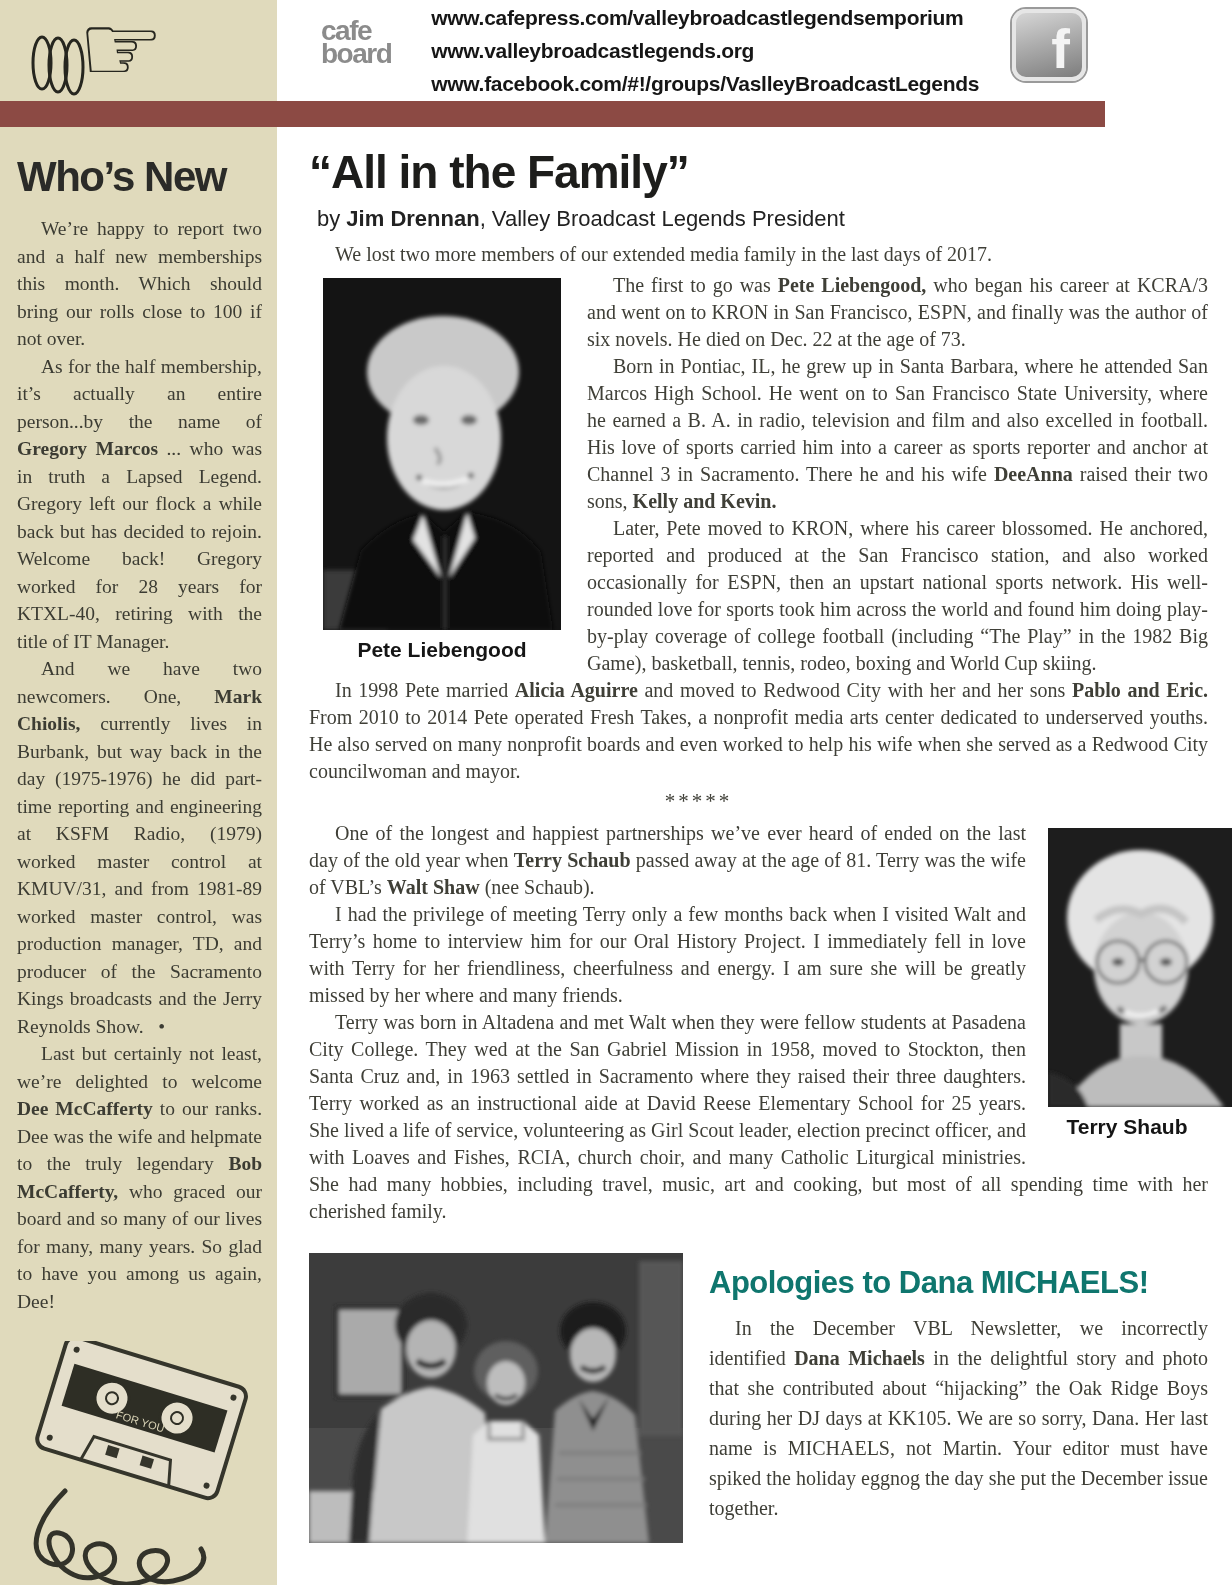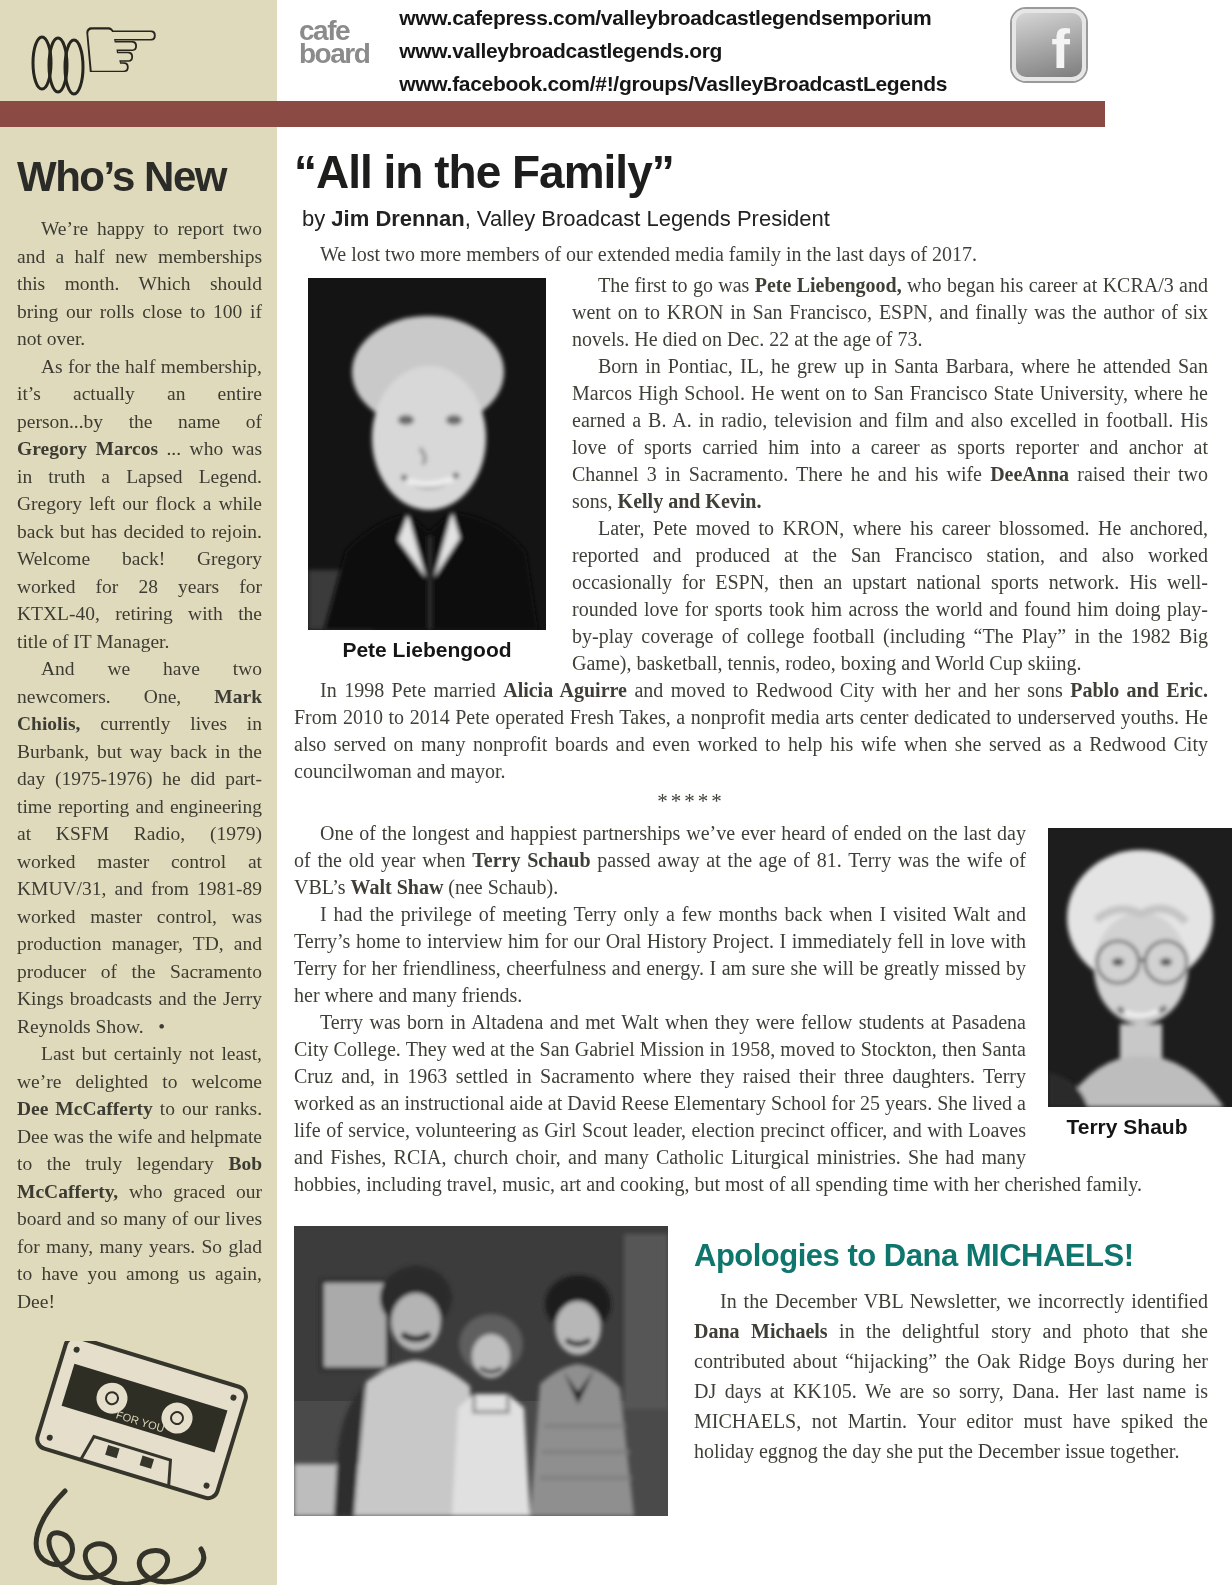--- a/index.html
+++ b/index.html
@@ -5,40 +5,40 @@
   * { margin:0; padding:0; box-sizing:border-box; }
   html,body { background:#ffffff; }
   body { width:1232px; height:1585px; font-family:"Liberation Serif", serif; }
   .page { position:relative; width:1232px; height:1585px; background:#fff; overflow:hidden; }
 
   
   .header { display:flex; height:101px; }
   .header-left { width:277px; background:#e0dabc; display:flex; align-items:center; padding-left:30px; }
   .coils { margin-top:18px; }
   .hand { font-family:"DejaVu Sans", sans-serif; font-size:96px; line-height:0.9; color:#26261f; margin-left:-14px; margin-top:-2px; }
-  .header-right { flex:1; display:flex; align-items:center; padding-left:22px; background:#fff; }
+  .header-right { flex:1; display:flex; align-items:center; padding-left:44px; background:#fff;gap:10px; }
   .cafepress { font-family:"Liberation Sans", sans-serif; font-weight:bold; color:#8b8b8b; font-size:28px; line-height:0.8; letter-spacing:-1.5px; margin-top:-16px; }
   .urls { margin-left:30px; font-family:"Liberation Sans", sans-serif; font-weight:bold; font-size:21px; line-height:33px; color:#161616; letter-spacing:-0.3px; }
   .urls div { white-space:nowrap; }
   .fb { margin-left:auto; margin-right:146px; width:74px; height:72px; border-radius:14px;
         background:linear-gradient(165deg,#d6d6d6 0%,#adadad 45%,#7d7d7d 100%);
         border:4px solid #e6e6e6; box-shadow:0 0 0 2px #9a9a9a; position:relative; margin-top:-12px; }
   .fb .f { position:absolute; right:12px; bottom:-4px; font-family:"Liberation Sans", sans-serif; font-weight:bold; font-size:56px; color:#f4f4f4; }
 
   .accent-bar { height:26px; width:1105px; background:#8c4a44; }
 
   
   .body-row { display:flex; height:1458px; }
 
   .sidebar { width:277px; background:#e0dabc; padding:26px 15px 0 17px; flex:0 0 277px; }
   .sidebar h1 { font-family:Liberation Sans, sans-serif; font-size:42px; color:#2b2b28; letter-spacing:-1.5px; margin-bottom:14px; }
   .sidebar p { font-size:19.5px; line-height:27.5px; text-align:justify; color:#3c3c33; text-indent:24px; }
   .cassette-wrap { margin:26px 0 0 6px; }
 
-  .content { flex:1; padding:18px 24px 0 17px; color:#3f3f37; }
+  .content { flex:1; padding:18px 24px 0 32px; color:#3f3f37; }
   .article-title { font-family:"Liberation Sans", sans-serif; font-size:46px; color:#1d1d1b; letter-spacing:-1px; }
   .byline { font-family:"Liberation Sans", sans-serif; font-size:22px; color:#222; margin:7px 0 9px 8px; font-weight:normal; }
   .content p.body-text { font-size:20px; line-height:27px; text-align:justify; text-indent:26px; color:#3f3f37; }
   .lead { margin-bottom:4px; }
 
   figure.photo-fig { font-family:"Liberation Sans", sans-serif; }
   figure.photo-fig svg { display:block; }
   figure.photo-fig figcaption { text-align:center; font-weight:bold; font-size:21px; color:#151515; margin-top:8px; }
 
   .fig-pete { float:left; width:238px; margin:6px 26px 8px 14px; }

